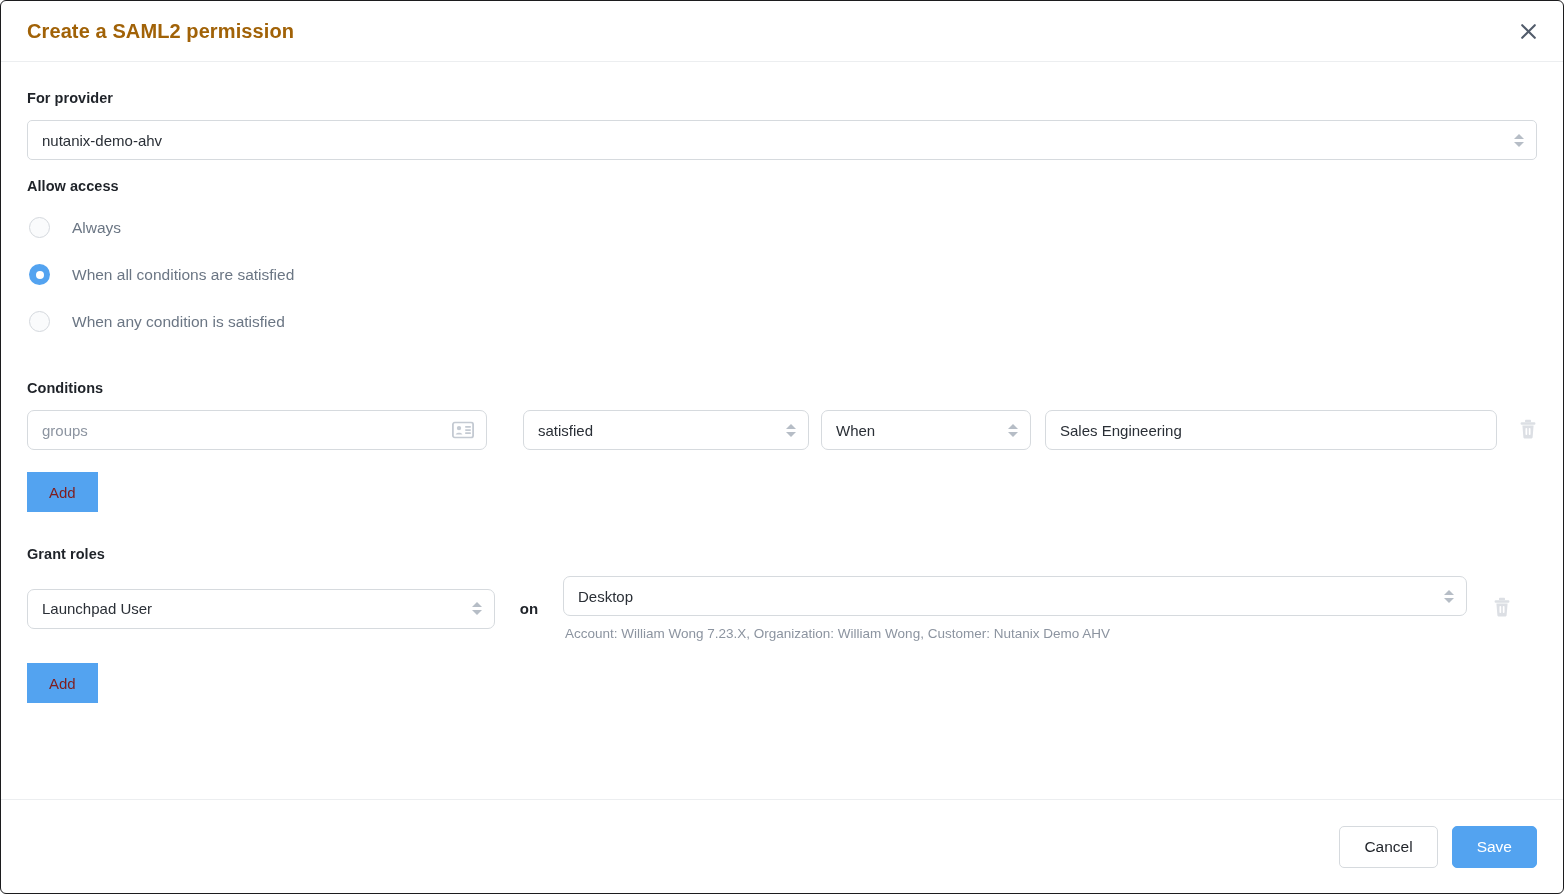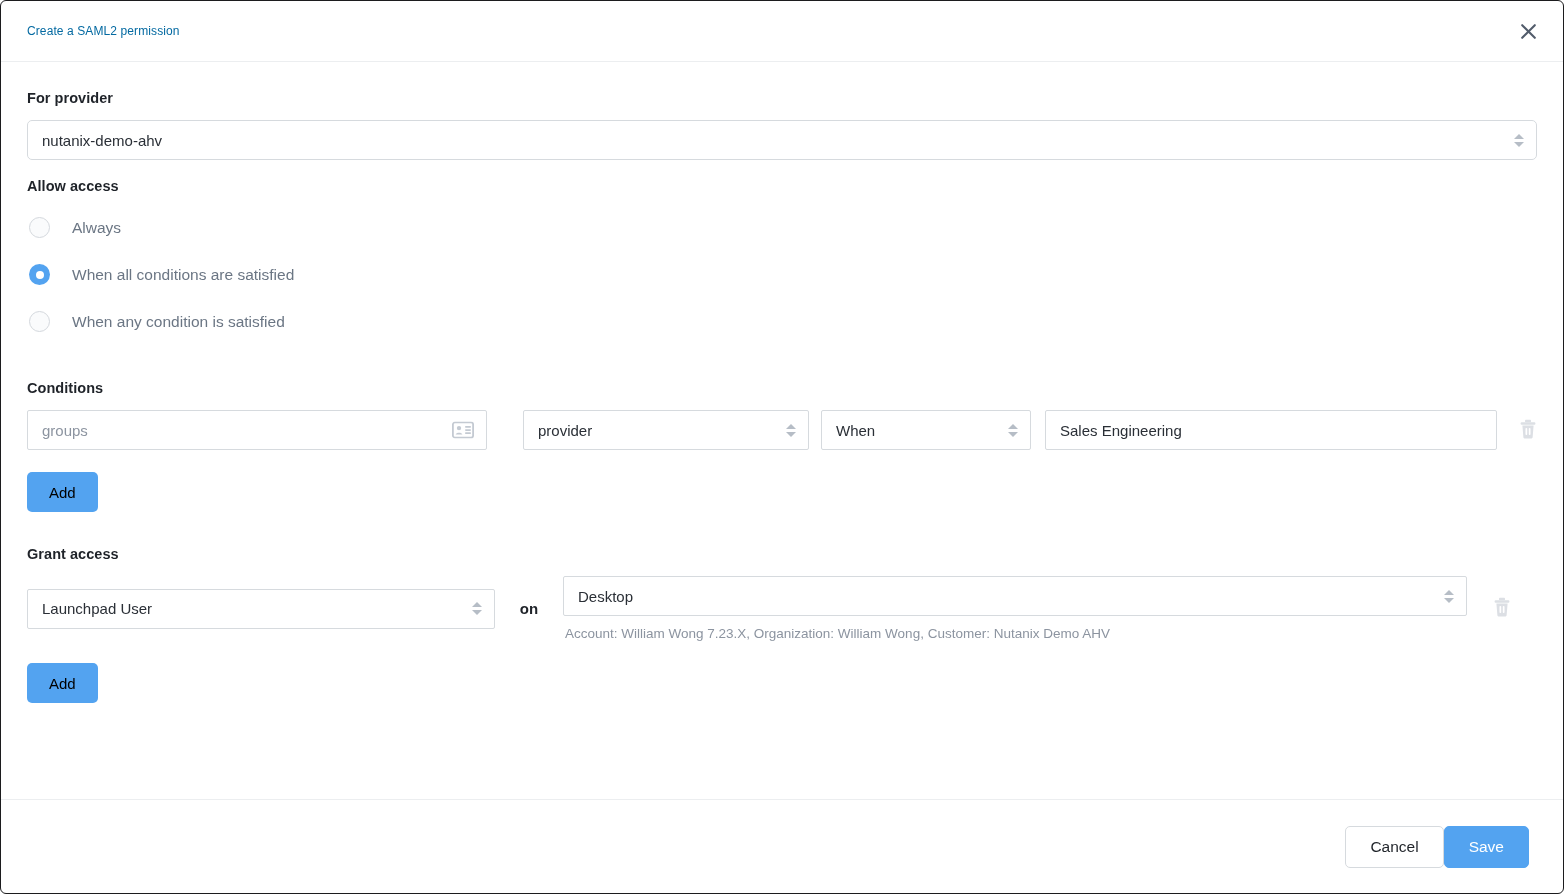--- a/index.html
+++ b/index.html
@@ -25,23 +25,23 @@
   .modal-header {
     height: 61px;
     flex: 0 0 61px;
     border-bottom: 1px solid #eceef0;
     display: flex;
     align-items: center;
     padding: 0 24px 0 26px;
     position: relative;
   }
   .modal-title {
-    font-size: 12px;
-    font-weight: normal;
-    color: #0369a1;
+    font-size: 20px;
+    font-weight: bold;
+    color: #a16207;
     letter-spacing: 0.1px;
   }
   .close-btn {
     position: absolute;
     right: 22px;
     top: 50%;
     transform: translateY(-50%);
     width: 26px;
     height: 26px;
     display: flex;
@@ -149,21 +149,21 @@
   .conditions-label { margin-top: 35px; }
   .cond-row {
     display: flex;
     align-items: center;
     margin-top: 14px;
   }
   .input-field {
     position: relative;
     background: #ffffff;
     border: 1px solid #d6dade;
-    border-radius: 2px;
+    border-radius: 7px;
     height: 40px;
     display: flex;
     align-items: center;
     padding: 0 14px;
     font-size: 15px;
     color: #2a2f36;
   }
   .input-field .placeholder { color: #8c94a0; }
   .cond-attr { width: 460px; flex: 0 0 460px; }
   .cond-op   { width: 286px; flex: 0 0 286px; margin-left: 36px; cursor: pointer; }
@@ -182,23 +182,23 @@
     margin-left: 22px;
     width: 26px; height: 26px;
     display: flex; align-items: center; justify-content: center;
     cursor: pointer;
     background: transparent; border: none; padding: 0;
   }
 
   .add-btn {
     margin-top: 22px;
     background: #53a3f0;
-    color: #000000;
+    color: #7f1d1d;
     border: none;
-    border-radius: 5px;
+    border-radius: 0;
     height: 40px;
     padding: 0 22px;
     font-size: 15px;
     font-family: "Liberation Sans", sans-serif;
     cursor: pointer;
   }
 
   
   .grant-label { margin-top: 34px; }
   .grant-row {
@@ -224,21 +224,22 @@
     padding-left: 2px;
   }
 
   
   .modal-footer {
     flex: 0 0 94px;
     border-top: 1px solid #eceef0;
     display: flex;
     align-items: center;
     justify-content: flex-end;
-    padding: 0 34px;
+    padding: 0 26px;
+    gap: 14px;
   }
   .btn {
     height: 42px;
     border-radius: 5px;
     font-size: 15.5px;
     font-family: "Liberation Sans", sans-serif;
     cursor: pointer;
     padding: 0 24px;
   }
   .btn-cancel {
@@ -311,21 +312,21 @@
             <circle cx="7" cy="6.6" r="2.2" fill="#c4cad2"></circle>
             <path d="M3.6 13 C4.3 10.6 9.7 10.6 10.4 13 Z" fill="#c4cad2"></path>
             <rect x="13" y="4.6" width="6" height="1.7" rx="0.8" fill="#c4cad2"></rect>
             <rect x="13" y="7.7" width="6" height="1.7" rx="0.8" fill="#c4cad2"></rect>
             <rect x="13" y="10.8" width="6" height="1.7" rx="0.8" fill="#c4cad2"></rect>
           </svg>
         </span>
       </div>
 
       <div class="input-field cond-op">
-        <span>provider</span>
+        <span>satisfied</span>
         <span class="stepper">
           <i class="up"></i>
             <i class="dn"></i>
         </span>
       </div>
 
       <div class="input-field cond-type">
         <span>When</span>
         <span class="stepper">
           <i class="up"></i>
@@ -346,21 +347,21 @@
             <rect x="6.5" y="9" width="1.7" height="7" rx="0.7" fill="#ffffff"></rect>
             <rect x="9.8" y="9" width="1.7" height="7" rx="0.7" fill="#ffffff"></rect>
           </svg>
         </span>
       </button>
     </div>
 
     <button class="add-btn">Add</button>
 
     
-    <div class="section-label grant-label">Grant access</div>
+    <div class="section-label grant-label">Grant roles</div>
 
     <div class="grant-row">
       <div class="input-field role-select">
         <span>Launchpad User</span>
         <span class="stepper">
           <i class="up"></i>
             <i class="dn"></i>
         </span>
       </div>
 

